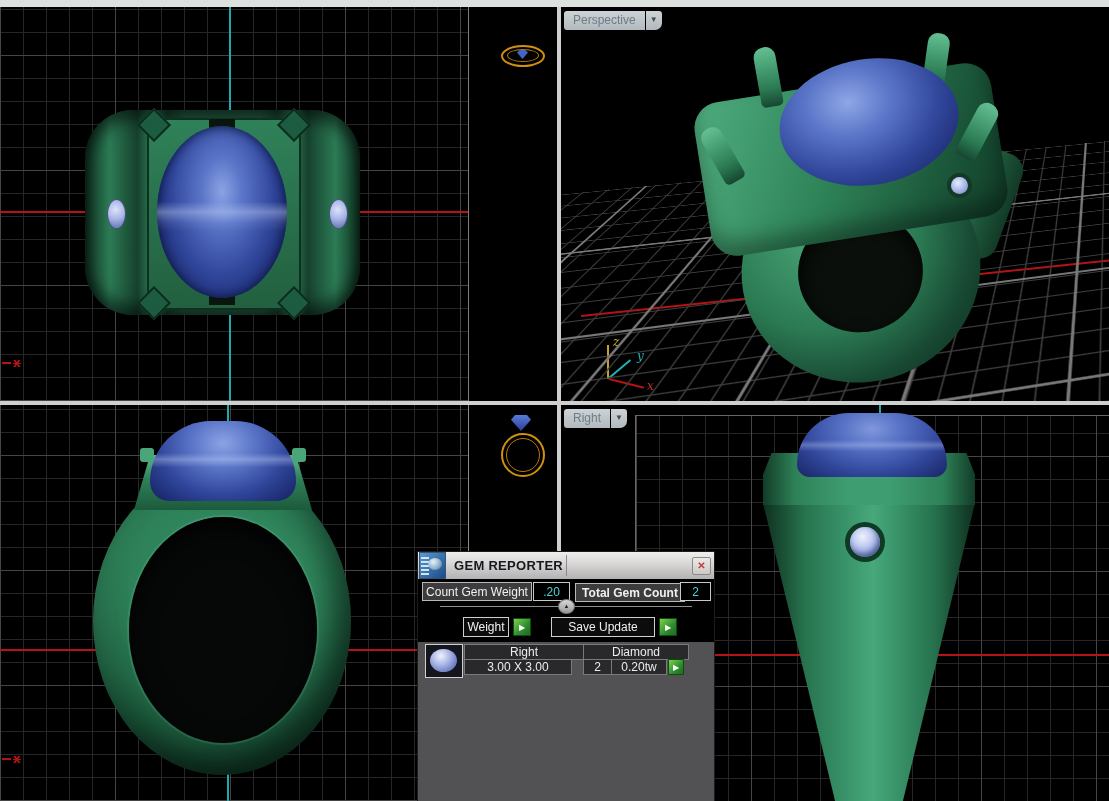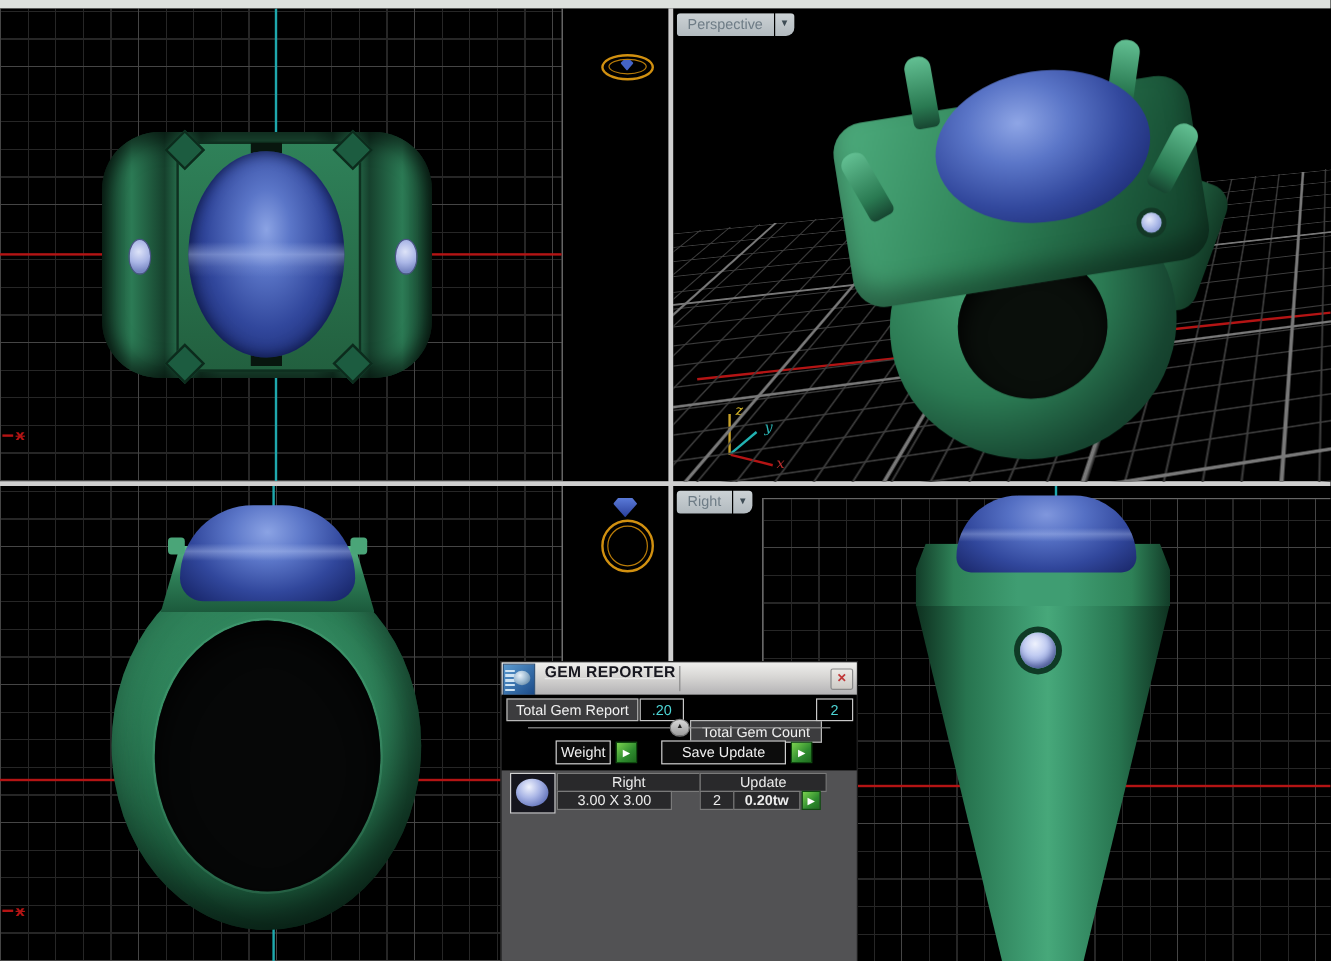--- a/index.html
+++ b/index.html
@@ -133,62 +133,62 @@
     background:linear-gradient(90deg,#0e301f 0%,#27744f 20%,#3f9d72 45%,#47a87a 52%,#3f9d72 58%,#27744f 80%,#0e301f 100%);}
   #rr-bezel{left:289px;top:122px;width:30px;height:30px;border-radius:50%;z-index:3;
     background:radial-gradient(circle at 42% 32%,#eef2fd 0%,#c2cdf2 35%,#8b9bd8 70%,#5a6aa8 100%);
     box-shadow:0 0 0 5px #0f3a26,inset -2px -3px 5px rgba(30,40,90,.5);}
 
   
   #panel{position:absolute;left:417px;top:551px;width:296px;height:250px;background:#525254;
     border:1px solid #1c1c1c;z-index:10;font-size:12px;color:#e8e8e8;}
   .p-title{position:absolute;left:0;top:0;width:100%;height:27px;
     background:linear-gradient(180deg,#efefed 0%,#d7d6d4 45%,#b3b2b4 100%);border-bottom:1px solid #6a6a6a;
-    display:flex;align-items:flex-start;text-decoration:underline;}
+    display:flex;align-items:center;}
   .p-icon{position:relative;width:25px;height:25px;margin:1px 0 1px 1px;border:1px solid #33567c;
     background:linear-gradient(135deg,#5a9ad0,#1a4a88);}
   .p-icon::before{content:"";position:absolute;left:1px;top:2px;width:8px;height:20px;
     background:repeating-linear-gradient(0deg,#cfe4f4 0 2px,transparent 2px 4px);}
   .p-icon::after{content:"";position:absolute;left:8px;top:5px;width:14px;height:12px;border-radius:50%;
     background:radial-gradient(circle at 38% 32%,#e8f2fa,#9ab8d0 50%,#4a7090);}
   .p-title-text{font-weight:bold;color:#17171f;margin-left:8px;font-size:13px;letter-spacing:.3px;}
   .p-title-sep{position:absolute;left:148px;top:3px;width:1px;height:21px;background:#8a8a8a;}
   .p-close{position:absolute;right:3px;top:5px;width:17px;height:16px;border:1px solid #8a8a8a;border-radius:2px;
     background:linear-gradient(#eceae6,#cdcac5);color:#c03838;font-size:10px;font-weight:bold;
     text-align:center;line-height:15px;cursor:default;}
   .p-black{position:absolute;left:0;top:27px;width:100%;height:63px;background:#000;}
   .tot-label{position:absolute;height:19px;background:#3c3c3e;border:1px solid #b8b8b8;color:#f0f0f0;
     line-height:18px;text-align:center;box-sizing:border-box;}
   .tot-val{position:absolute;height:19px;background:#000;border:1px solid #c8c8c8;color:#4dd4d4;
     line-height:18px;text-align:center;box-sizing:border-box;}
   #w-label{left:4px;top:30px;width:110px;} #w-val{left:115px;top:30px;width:37px;}
-  #c-label{left:157px;top:48px;width:110px;} #c-val{left:262px;top:30px;width:31px;}
+  #c-label{left:157px;top:31px;width:110px;font-weight:bold;} #c-val{left:262px;top:30px;width:31px;}
   .p-line{position:absolute;left:22px;top:54px;width:252px;height:1px;background:#909090;}
   .p-knob{position:absolute;left:140px;top:47px;width:15px;height:13px;border:1px solid #787878;
     border-radius:50%;background:linear-gradient(#d8d8d8,#9a9a9a);color:#222;font-size:6px;
     text-align:center;line-height:12px;cursor:default;}
   .p-btn{position:absolute;height:20px;background:#0c0c0c;border:1px solid #cfcfcf;color:#f0f0f0;
     text-align:center;line-height:19px;box-sizing:border-box;cursor:default;}
   #btn-update{left:45px;top:65px;width:46px;}
   #btn-save{left:133px;top:65px;width:104px;}
   .go{position:absolute;width:18px;height:18px;border:1px solid #0f4a0f;color:#fff;font-size:8px;
     text-align:center;line-height:17px;box-sizing:border-box;cursor:default;
     background:linear-gradient(135deg,#7ad24f,#2e8b2e 60%,#1e6b1e);}
   #go-update{left:95px;top:66px;}
   #go-save{left:241px;top:66px;}
   .thumb{position:absolute;left:7px;top:92px;width:38px;height:34px;background:#15151d;border:1px solid #d0d0d0;box-sizing:border-box;}
   .thumb::after{content:"";position:absolute;left:4px;top:4px;width:27px;height:23px;border-radius:50%;
     background:radial-gradient(circle at 40% 30%,#f0f3fd,#aab6e6 40%,#6a7ac0 75%,#3c4a8e 100%);}
   .cell{position:absolute;height:16px;background:#29292b;border:1px solid #7a7a7a;color:#ececec;
     text-align:center;line-height:15px;font-size:12px;box-sizing:border-box;}
   #h-round{left:46px;top:92px;width:120px;}
   #h-diamond{left:165px;top:92px;width:106px;}
-  #v-size{left:46px;top:107px;width:96px;}
+  #v-size{left:46px;top:107px;width:108px;}
   #v-count{left:165px;top:107px;width:29px;}
-  #v-weight{left:193px;top:107px;width:56px;font-weight:bold;}
+  #v-weight{left:193px;top:107px;width:56px;}
   #go-row{left:250px;top:107px;width:16px;height:16px;line-height:15px;}
 </style>
 </head>
 <body>
 
 <div id="stage">
   <div id="topstrip"></div>
 
   <div class="vp" id="vp-top">
     <div class="grid" id="grid-top"></div>
@@ -286,34 +286,34 @@
 
   <div id="panel">
     <div class="p-title">
       <div class="p-icon"></div>
       <span class="p-title-text">GEM REPORTER</span>
       <div class="p-title-sep"></div>
       <div class="p-close">✕</div>
     </div>
     <div class="p-black"></div>
 
-    <div class="tot-label" id="w-label">Total Gem Report</div>
+    <div class="tot-label" id="w-label">Count Gem Weight</div>
     <div class="tot-val" id="w-val">.20</div>
     <div class="tot-label" id="c-label">Total Gem Count</div>
     <div class="tot-val" id="c-val">2</div>
 
     <div class="p-line"></div>
     <div class="p-knob">▲</div>
 
     <div class="p-btn" id="btn-update">Weight</div>
     <div class="go" id="go-update">▶</div>
     <div class="p-btn" id="btn-save">Save Update</div>
     <div class="go" id="go-save">▶</div>
 
     <div class="thumb"></div>
     <div class="cell" id="h-round">Right</div>
-    <div class="cell" id="h-diamond">Update</div>
+    <div class="cell" id="h-diamond">Diamond</div>
     <div class="cell" id="v-size">3.00 X 3.00</div>
     <div class="cell" id="v-count">2</div>
     <div class="cell" id="v-weight">0.20tw</div>
     <div class="go" id="go-row">▶</div>
   </div>
 </div>
 
 </body></html>

